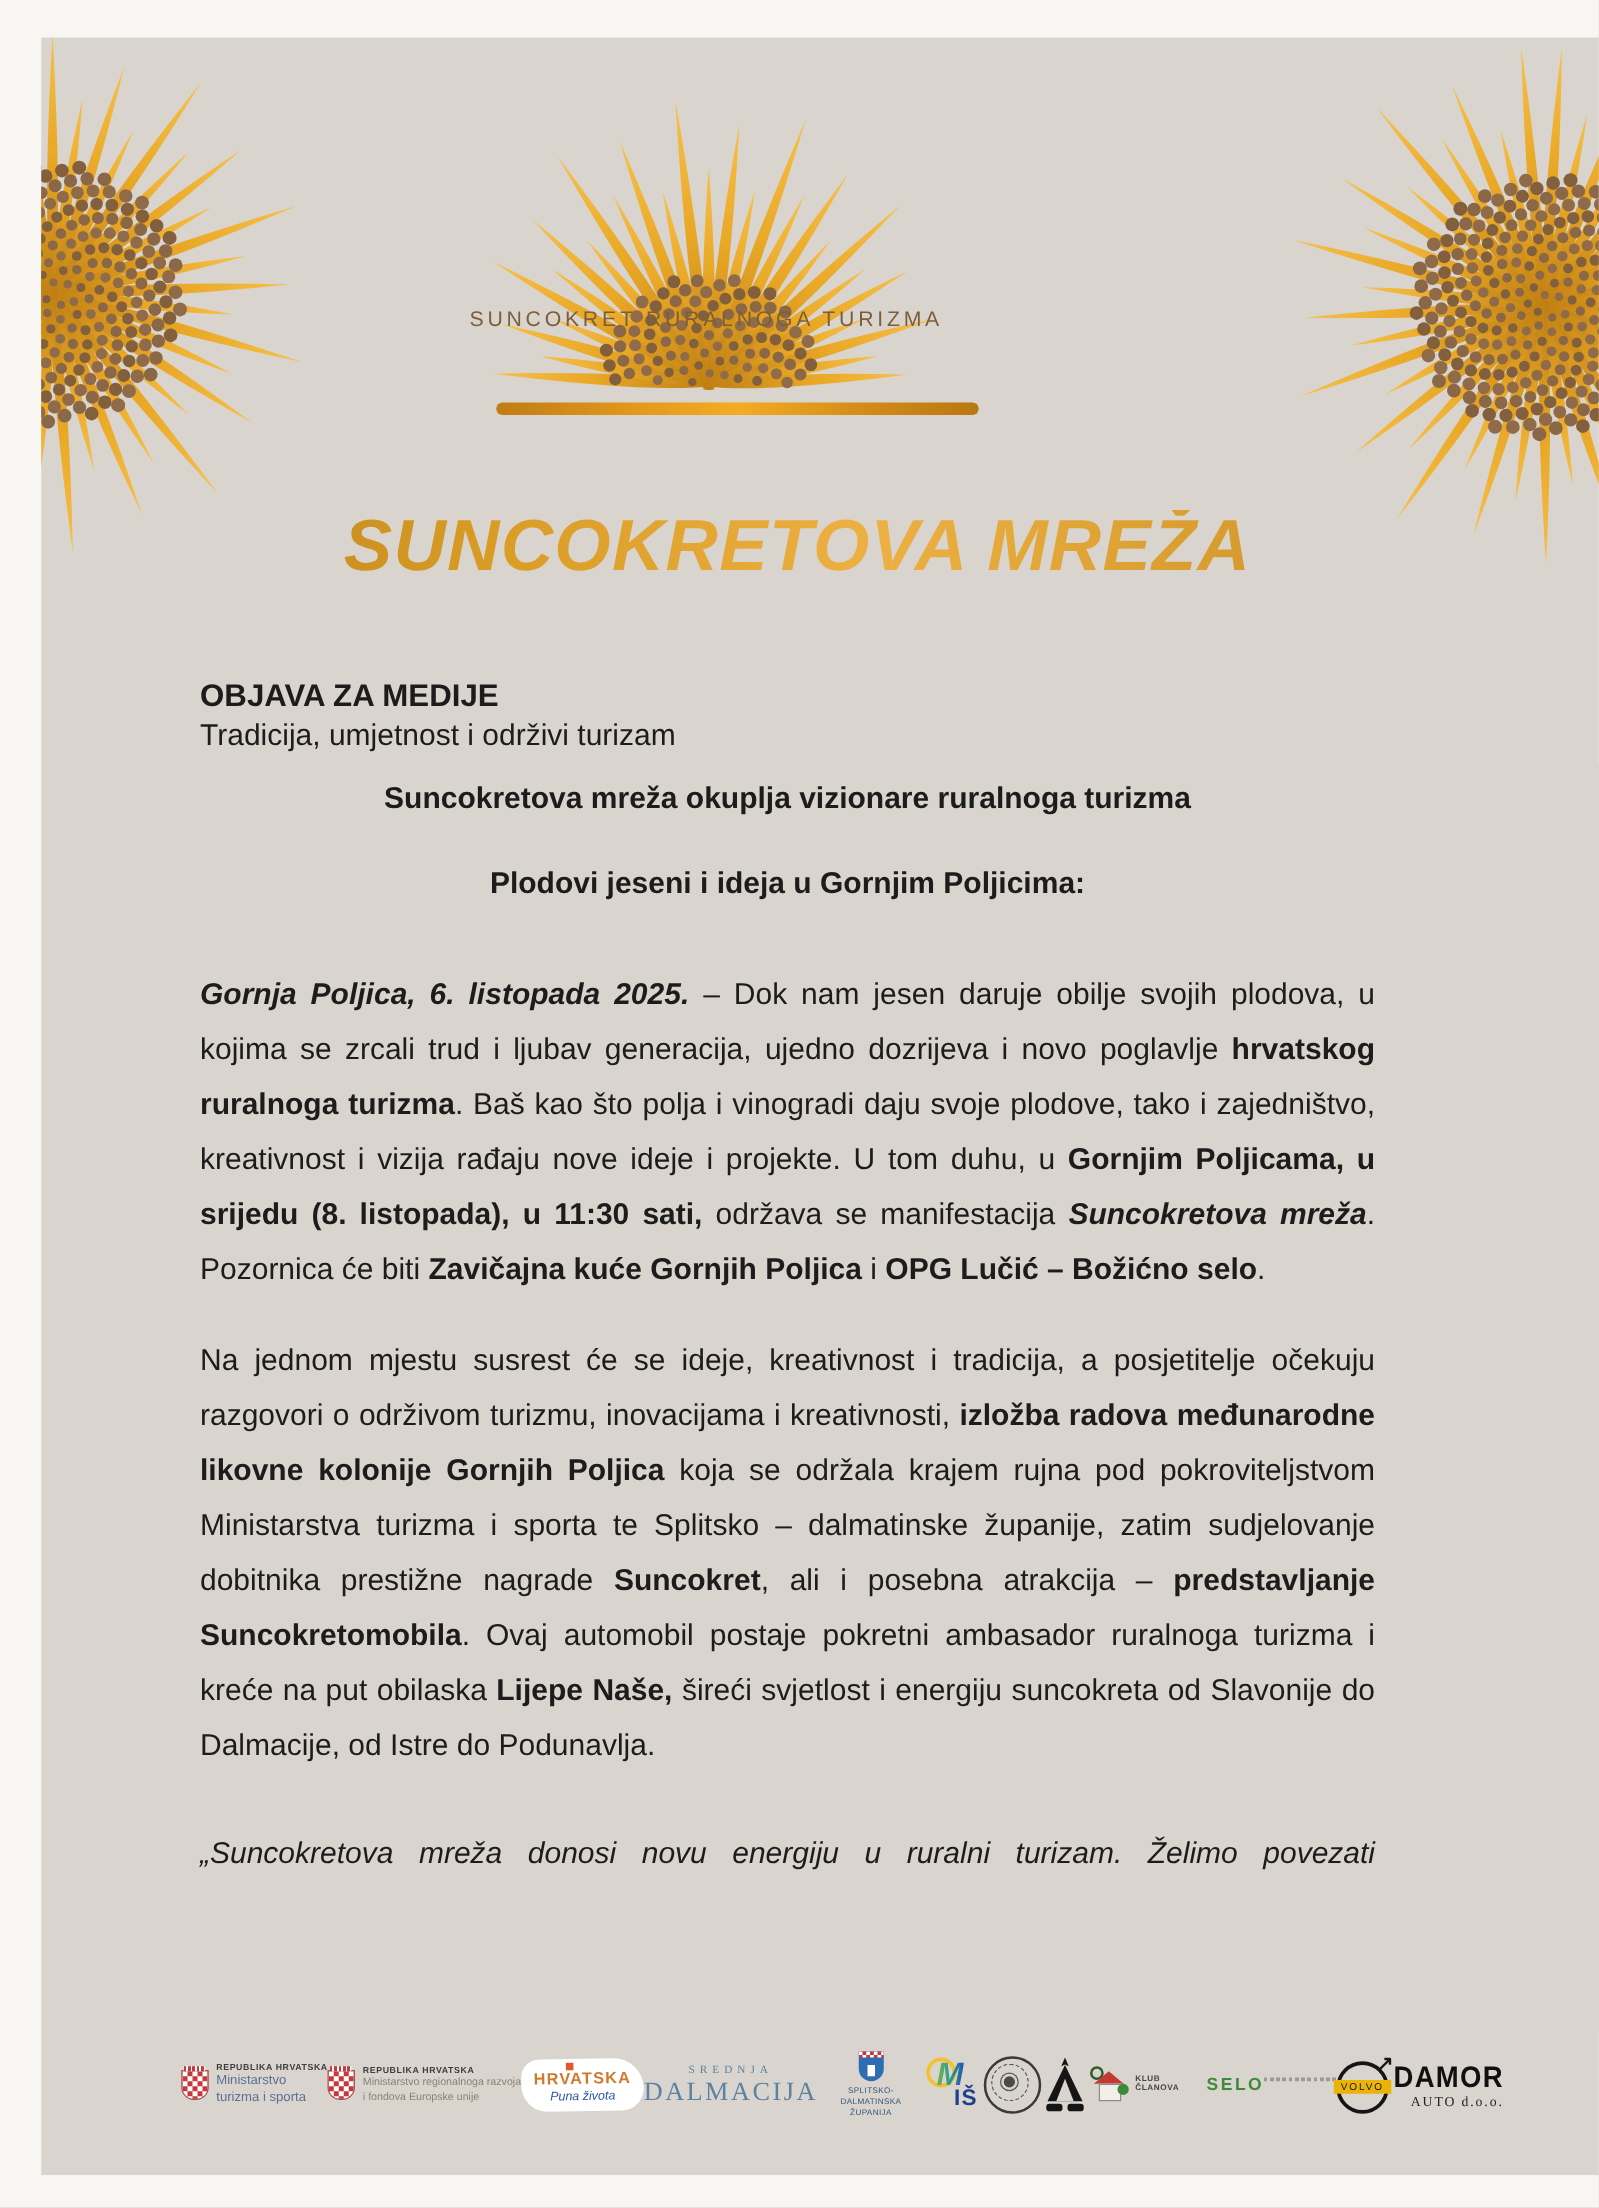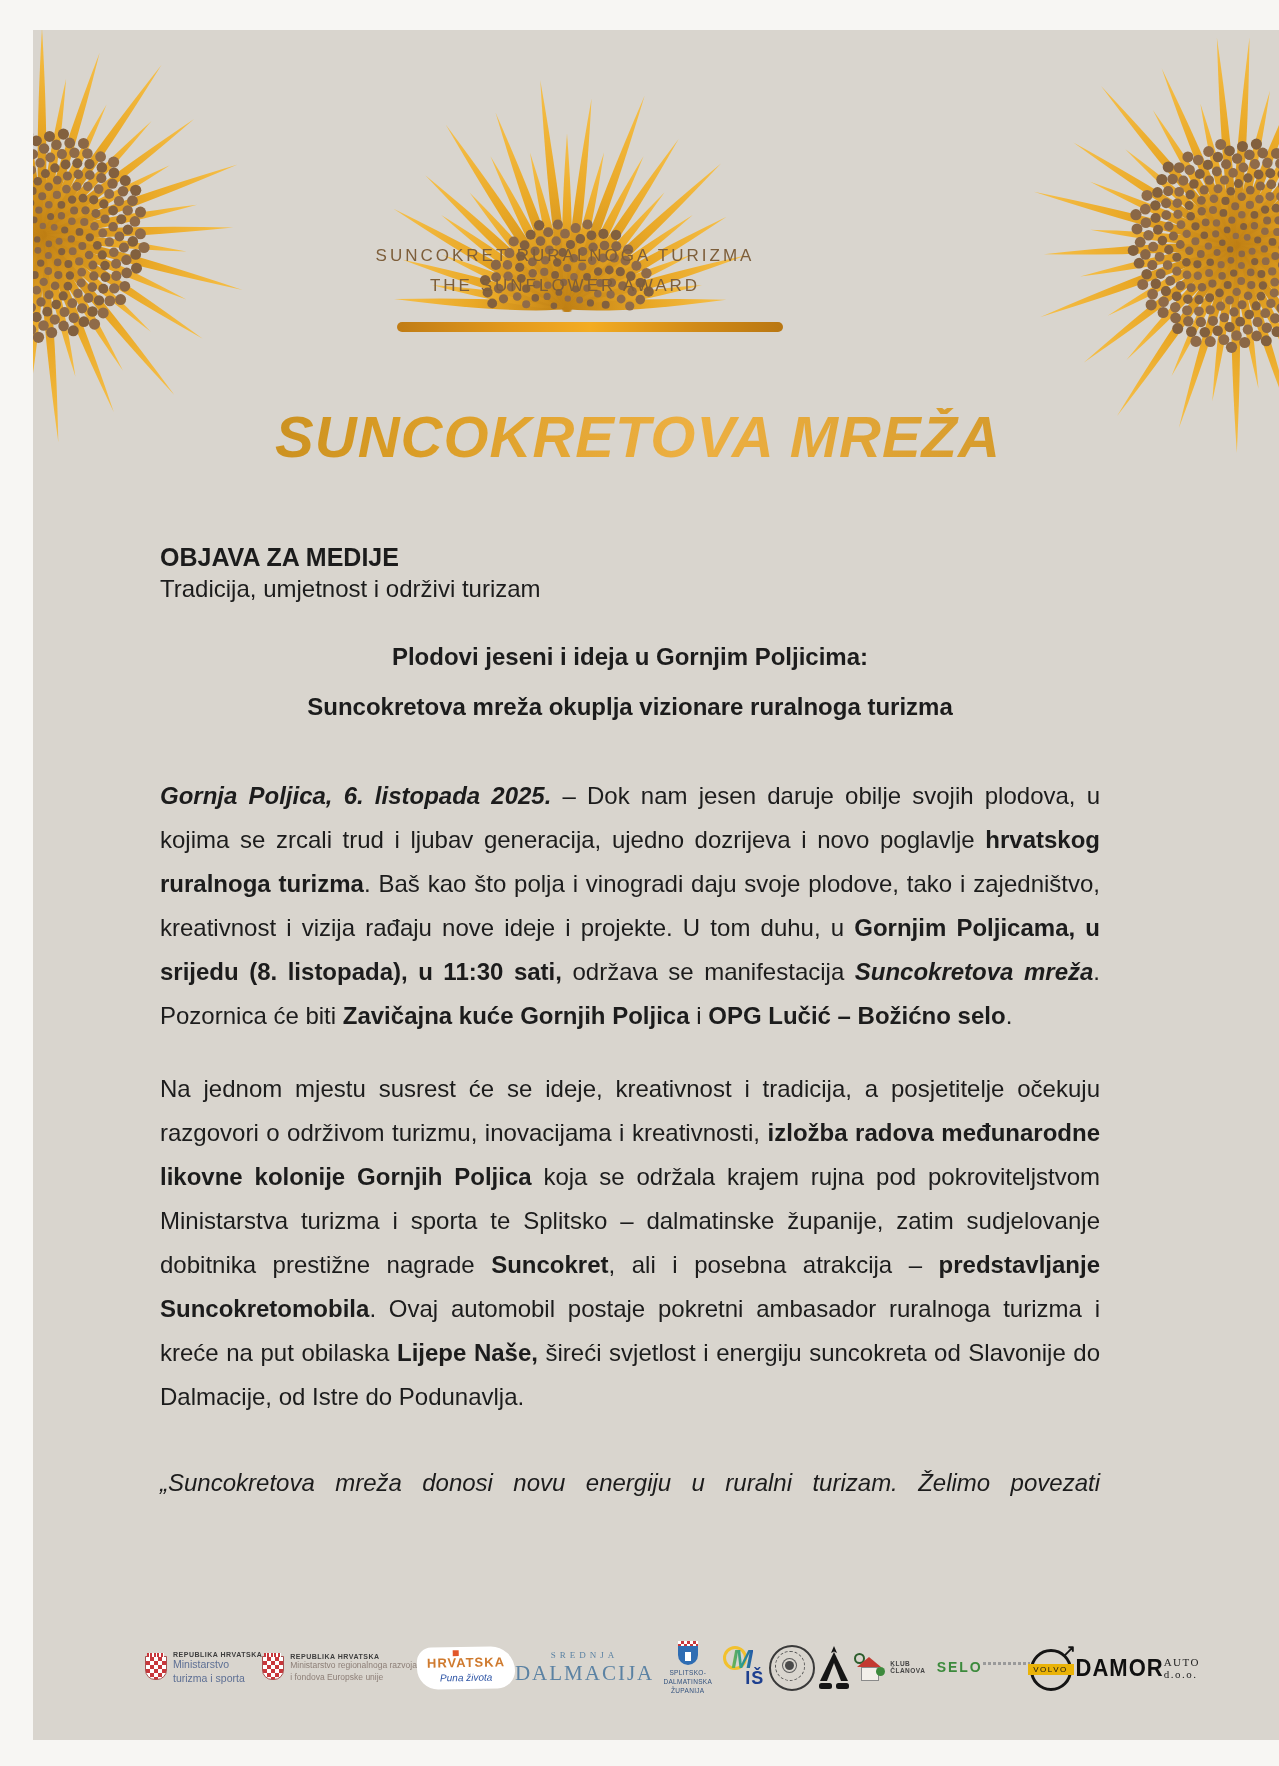--- a/index.html
+++ b/index.html
@@ -106,21 +106,21 @@
   .selo-t2{font-size:14px;font-weight:800;color:#3c8a3c;letter-spacing:2px;line-height:1.1;}
   .selo-rule{width:58px;height:3px;margin-top:2px;background:repeating-linear-gradient(90deg,#9a9a9a 0 3px,transparent 3px 5px);}
   .volvo{position:relative;width:46px;height:46px;flex:0 0 auto;}
   .volvo-ring{position:absolute;left:0px;top:4px;width:36px;height:36px;border:3.5px solid #151515;border-radius:50%;}
   .volvo-arrow{position:absolute;right:0px;top:-4px;font-size:16px;font-weight:900;color:#151515;}
   .volvo-band{
     position:absolute;left:-2px;top:19px;width:46px;height:11px;background:#eab308;
     display:flex;align-items:center;justify-content:center;
     font-size:8px;font-weight:normal;letter-spacing:1.5px;color:#151515;
   }
-  .damor{display:flex;align-items:flex-start;}
+  .damor{display:flex;flex-direction:column;align-items:flex-end;}
   .damor-1{font-size:22px;font-weight:900;letter-spacing:1px;color:#101010;transform:scaleY(1.08);}
   .damor-2{font-size:11px;font-family:"Liberation Serif",serif;color:#222;letter-spacing:1.5px;margin-top:1px;}
   .monument{flex:0 0 auto;}
 </style>
 </head>
 <body>
 
 <div class="page">
 
   <svg class="deco sun-left" width="460" height="460">
@@ -866,30 +866,29 @@
         <circle cx="-53.3" cy="-66.5" r="5.1" fill="#8f6b49"></circle>
         <circle cx="20.5" cy="-83.5" r="5.1" fill="#8f6b49"></circle>
         <circle cx="-81.9" cy="-27.9" r="5.2" fill="#82603e"></circle>
         <circle cx="79.4" cy="-34.8" r="5.2" fill="#8f6b49"></circle>
         <circle cx="-27.9" cy="-82.7" r="5.2" fill="#82603e"></circle>
         <circle cx="49.0" cy="-73.1" r="5.2" fill="#82603e"></circle>
       </g>
     </svg>
 
   <div class="brand-line brand-1">SUNCOKRET RURALNOGA TURIZMA</div>
-  <div class="brand-line brand-2">THE SUNFLOWER AWARD</div>
   <div class="gold-bar"></div>
 
   <div class="title">SUNCOKRETOVA MREŽA</div>
 
   <div class="content">
     <div class="press-label">OBJAVA ZA MEDIJE</div>
     <div class="press-sub">Tradicija, umjetnost i održivi turizam</div>
+    <div class="head head-2">Suncokretova mreža okuplja vizionare ruralnoga turizma</div>
     <div class="head head-1">Plodovi jeseni i ideja u Gornjim Poljicima:</div>
-    <div class="head head-2">Suncokretova mreža okuplja vizionare ruralnoga turizma</div>
     <p class="para p1"><span class="b i">Gornja Poljica, 6. listopada 2025.</span><span> – Dok nam jesen daruje obilje svojih plodova, u kojima se zrcali trud i ljubav generacija, ujedno dozrijeva i novo poglavlje </span><span class="b">hrvatskog ruralnoga turizma</span><span>. Baš kao što polja i vinogradi daju svoje plodove, tako i zajedništvo, kreativnost i vizija rađaju nove ideje i projekte. U tom duhu, u </span><span class="b">Gornjim Poljicama, u srijedu (8. listopada), u 11:30 sati,</span><span> održava se manifestacija </span><span class="b i">Suncokretova mreža</span><span>. Pozornica će biti </span><span class="b">Zavičajna kuće Gornjih Poljica</span><span> i </span><span class="b">OPG Lučić – Božićno selo</span><span>.</span></p>
     <p class="para p2"><span>Na jednom mjestu susrest će se ideje, kreativnost i tradicija, a posjetitelje očekuju razgovori o održivom turizmu, inovacijama i kreativnosti, </span><span class="b">izložba radova međunarodne likovne kolonije Gornjih Poljica</span><span> koja se održala krajem rujna pod pokroviteljstvom Ministarstva turizma i sporta te Splitsko – dalmatinske županije, zatim sudjelovanje dobitnika prestižne nagrade </span><span class="b">Suncokret</span><span>, ali i posebna atrakcija – </span><span class="b">predstavljanje Suncokretomobila</span><span>. Ovaj automobil postaje pokretni ambasador ruralnoga turizma i kreće na put obilaska </span><span class="b">Lijepe Naše,</span><span> šireći svjetlost i energiju suncokreta od Slavonije do Dalmacije, od Istre do Podunavlja.</span></p>
     <p class="para quote"><span class="i">„Suncokretova mreža donosi novu energiju u ruralni turizam. Želimo povezati</span></p>
   </div>
 
   <div class="footer">
 
     <div class="flogo">
       <div class="coat"></div>
       <div class="min-col">

